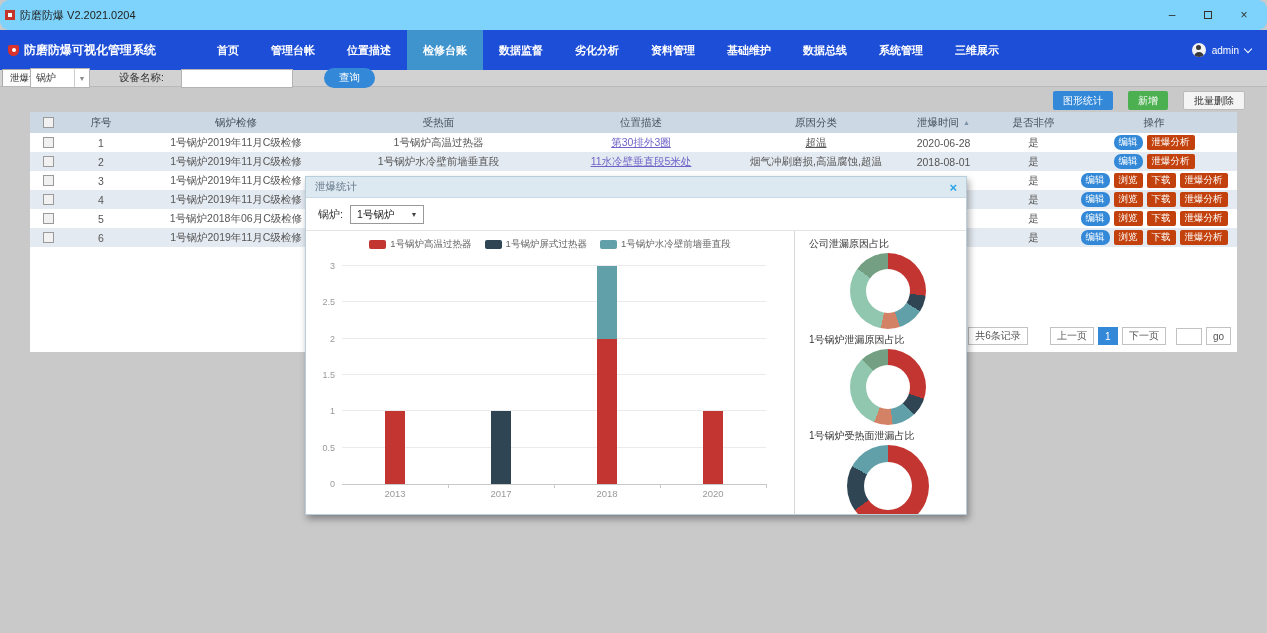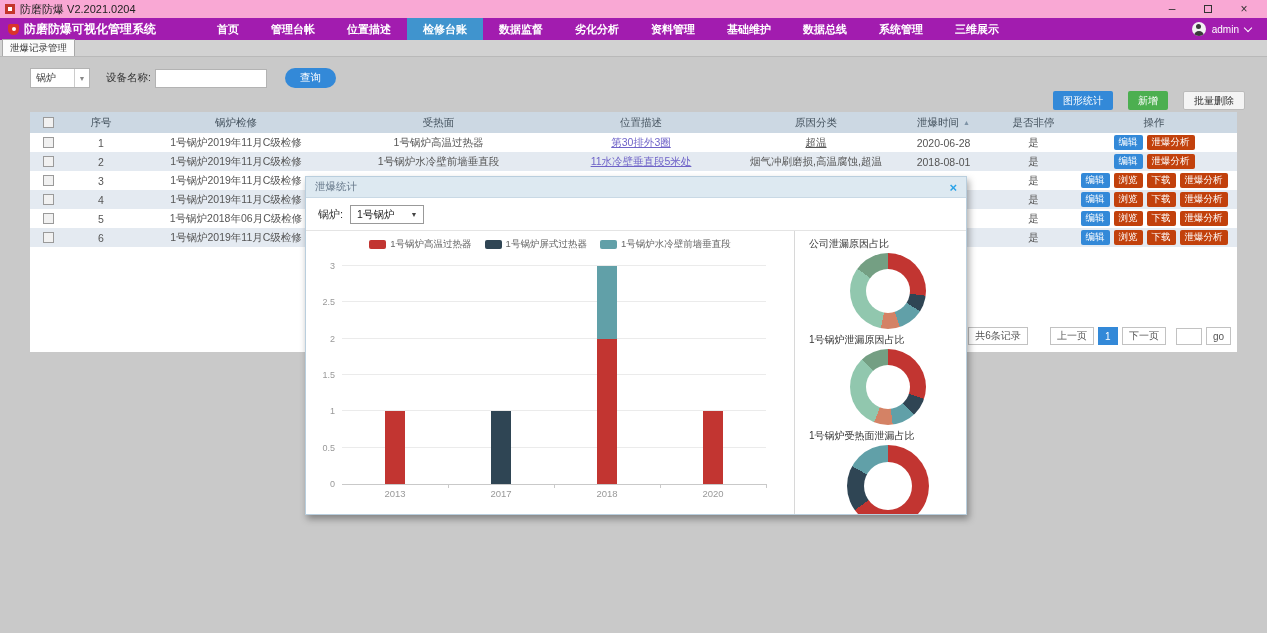--- a/index.html
+++ b/index.html
@@ -4,44 +4,44 @@
 <style>
   * { box-sizing: border-box; margin: 0; padding: 0; }
   html,body { width:1267px; height:633px; }
   body {
     font-family:"Liberation Sans",sans-serif;
     background:#c9c9c9;
     position:relative;
     overflow:hidden;
   }
   
-  .titlebar{height:18px;background:#f9a8d4;display:flex;align-items:center;padding:0 5px;font-size:11px;color:#222;}
+  .titlebar{height:30px;background:#7dd3fc;display:flex;align-items:center;padding:0 5px;font-size:11px;color:#222;border-radius:9px;}
   .app-icon{width:10px;height:10px;background:#c3362b;margin-right:5px;position:relative;}
   .app-icon::after{content:"";position:absolute;left:3px;top:3px;width:4px;height:4px;background:#fff;}
   .win-controls{margin-left:auto;display:flex;align-items:center;}
   .win-btn{width:36px;text-align:center;font-size:12px;color:#333;line-height:18px;}
   .max-glyph{display:inline-block;width:8px;height:8px;border:1px solid #333;}
   
-  .navbar{height:22px;background:#a21caf;display:flex;align-items:stretch;color:#fff;}
+  .navbar{height:40px;background:#1d4ed8;display:flex;align-items:stretch;color:#fff;}
   .brand{display:flex;align-items:center;gap:5px;font-size:12px;font-weight:bold;padding:0 45px 0 8px;}
   .brand-icon{width:11px;height:11px;background:#d9332b;border-radius:2px 2px 50% 50%;position:relative;}
   .brand-icon::after{content:"";position:absolute;left:3.5px;top:3px;width:4px;height:4px;background:#fff;border-radius:50%;}
   .nav-tabs{display:flex;align-items:stretch;}
   .nav-tab{padding:0 16px;font-size:11px;font-weight:bold;display:flex;align-items:center;white-space:nowrap;cursor:pointer;}
   .nav-tab.active{background:#4094ce;}
   .nav-user{margin-left:auto;display:flex;align-items:center;gap:6px;padding-right:16px;font-size:10px;}
   .avatar{width:14px;height:14px;background:#f2f2f2;border-radius:50%;position:relative;overflow:hidden;}
   .avatar::before{content:"";position:absolute;top:2px;left:4.5px;width:5px;height:5px;background:#3a3a3a;border-radius:50%;}
   .avatar::after{content:"";position:absolute;bottom:0;left:2px;width:10px;height:5px;background:#3a3a3a;border-radius:5px 5px 0 0;}
   .chevron-down{width:6px;height:6px;border-right:1.5px solid #fff;border-bottom:1.5px solid #fff;transform:rotate(45deg);margin-top:-3px;}
   
   .subtab-bar{height:17px;background:#d2d2d2;border-bottom:1px solid #b9b9b9;display:flex;align-items:flex-end;padding-left:2px;}
   .subtab{background:#fbfbfb;border:1px solid #a8a8a8;border-bottom:none;font-size:9.5px;padding:1.5px 7px;color:#333;}
   
-  .filter-row{position:absolute;top:68px;left:30px;display:flex;align-items:center;gap:4px;}
+  .filter-row{position:absolute;top:68px;left:30px;display:flex;align-items:center;gap:17px;}
   .select-box{width:60px;height:20px;background:#fff;border:1px solid #b3b3b3;display:flex;align-items:stretch;font-size:10px;color:#444;cursor:pointer;}
   .sel-text{flex:1;display:flex;align-items:center;padding-left:5px;}
   .sel-arrow{width:15px;border-left:1px solid #ccc;display:flex;align-items:center;justify-content:center;color:#888;font-size:7px;}
   .filter-label{font-size:10.5px;color:#333;margin-left:12px;}
   .filter-input{width:112px;height:19px;border:1px solid #b3b3b3;background:#fff;font-size:10px;padding:0 4px;}
   .btn{border:none;border-radius:10px;cursor:pointer;font-family:Liberation Serif, serif;}
   .btn-blue{background:#3389d8;color:#fff;font-size:10.5px;height:20px;padding:0 15px;margin-left:14px;}
   
   .toolbar{position:absolute;top:91px;right:22px;display:flex;gap:15px;}
   .tb-btn{height:19px;font-size:10px;padding:0 10px;border-radius:2px;border:none;cursor:pointer;}
@@ -53,21 +53,21 @@
   .thead{display:flex;background:#ccd8e3;height:21px;align-items:center;font-size:10.5px;color:#44525e;}
   .trow{display:flex;height:19px;align-items:center;font-size:10.5px;color:#555;background:#fff;}
   .trow.alt{background:#e4eaf1;}
   .cell{text-align:center;overflow:hidden;white-space:nowrap;display:flex;align-items:center;justify-content:center;}
   .c-cb{width:36px;} .c-num{width:70px;} .c-overhaul{width:200px;} .c-surface{width:205px;}
   .c-pos{width:200px;} .c-reason{width:150px;} .c-time{width:105px;} .c-nonstop{width:75px;} .c-act{width:166px;}
   .cbox{width:11px;height:11px;border:1px solid #9a9a9a;background:#f1f1f1;display:inline-block;}
   .link{color:#6f63c8;text-decoration:underline;cursor:pointer;}
   .underlined{text-decoration:underline;}
   .mini-btn{height:15px;font-size:9.5px;padding:0 5px;border:none;border-radius:2px;color:#fff;margin:0 2px;cursor:pointer;}
-  .mini-blue{background:#3389d8;} .mini-green{background:#c2410c;}
+  .mini-blue{background:#3389d8;border-radius:7px;} .mini-green{background:#c2410c;}
   .sort-caret{font-size:7px;color:#7d93a6;margin-left:4px;}
   
   .pagination{margin-top:auto;display:flex;justify-content:flex-end;align-items:center;gap:4px;padding:0 6px 7px 0;font-size:10px;color:#555;}
   .pg-box{border:1px solid #c2c2c2;background:#fff;height:18px;min-width:20px;display:flex;align-items:center;justify-content:center;padding:0 6px;cursor:pointer;}
   .pg-static{cursor:default;}
   .pg-active{background:#3389d8;color:#fff;border-color:#3389d8;}
   .pg-input{width:26px;height:17px;border:1px solid #c2c2c2;margin-left:6px;}
   
   .modal{position:absolute;left:305px;top:176px;width:662px;height:339px;background:#fff;border:1px solid #b9cedd;box-shadow:2px 4px 7px rgba(0,0,0,.35);display:flex;flex-direction:column;z-index:5;}
   .modal-header{height:21px;background:#dde9f1;border-bottom:1px solid #c9d9e5;display:flex;align-items:center;padding:0 9px;font-size:10.5px;color:#66788a;flex:0 0 auto;}

